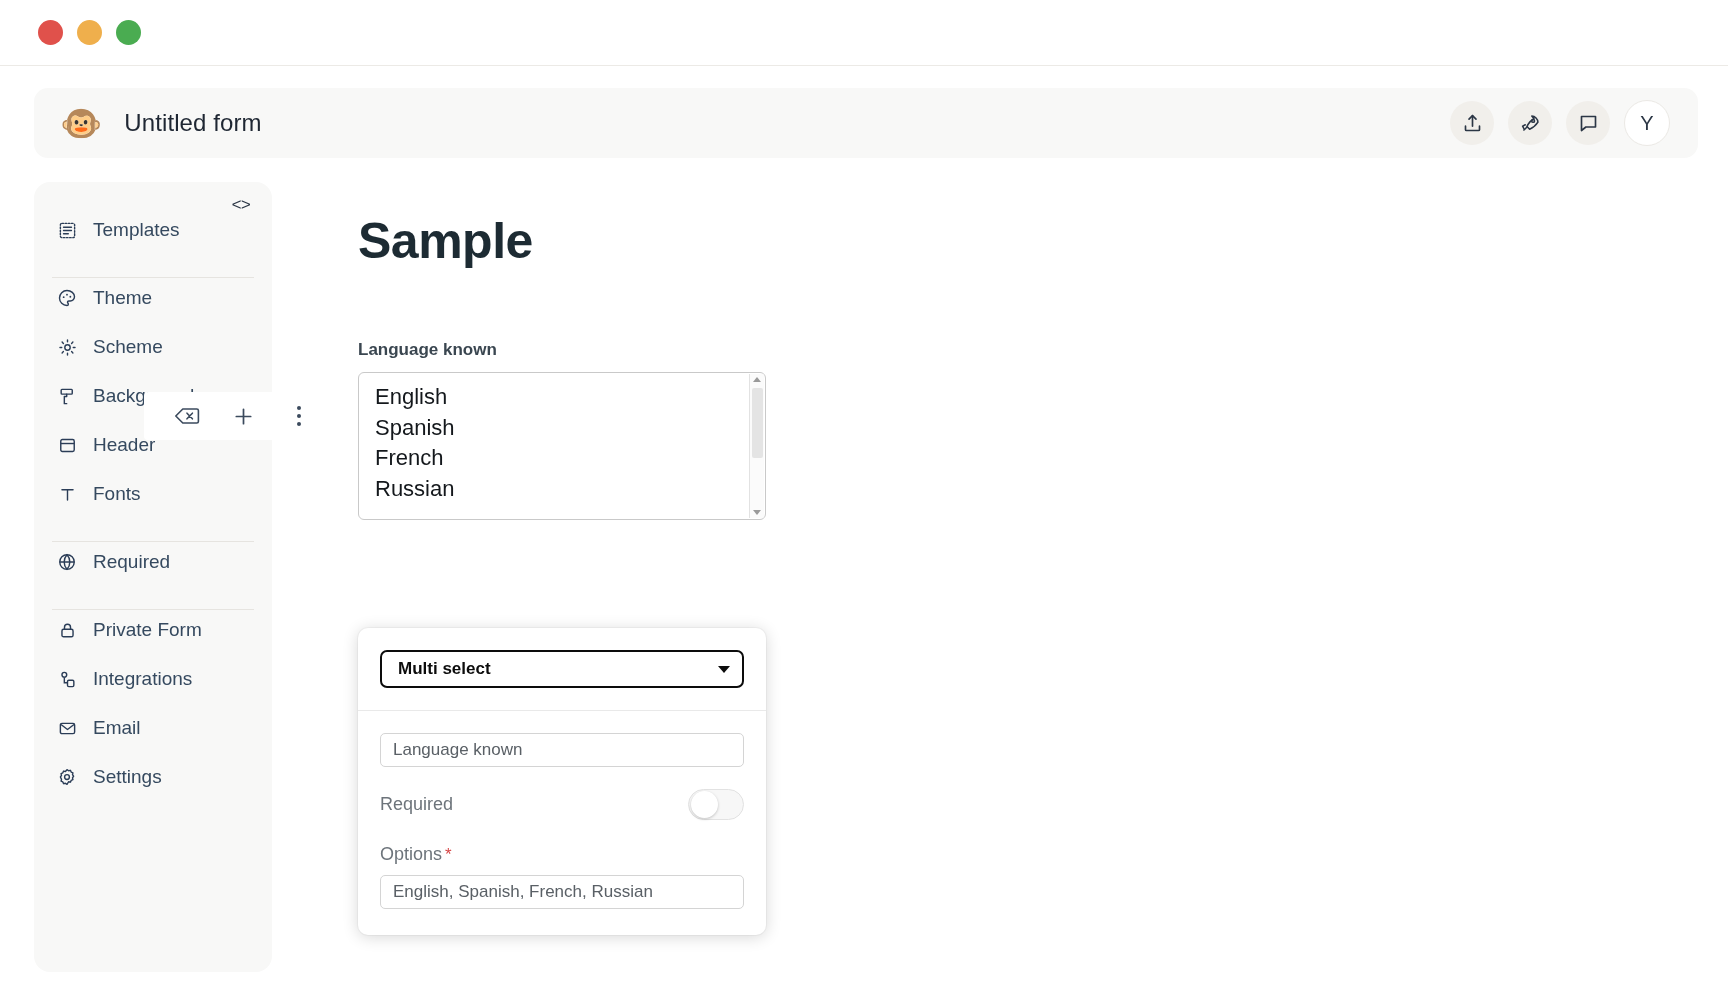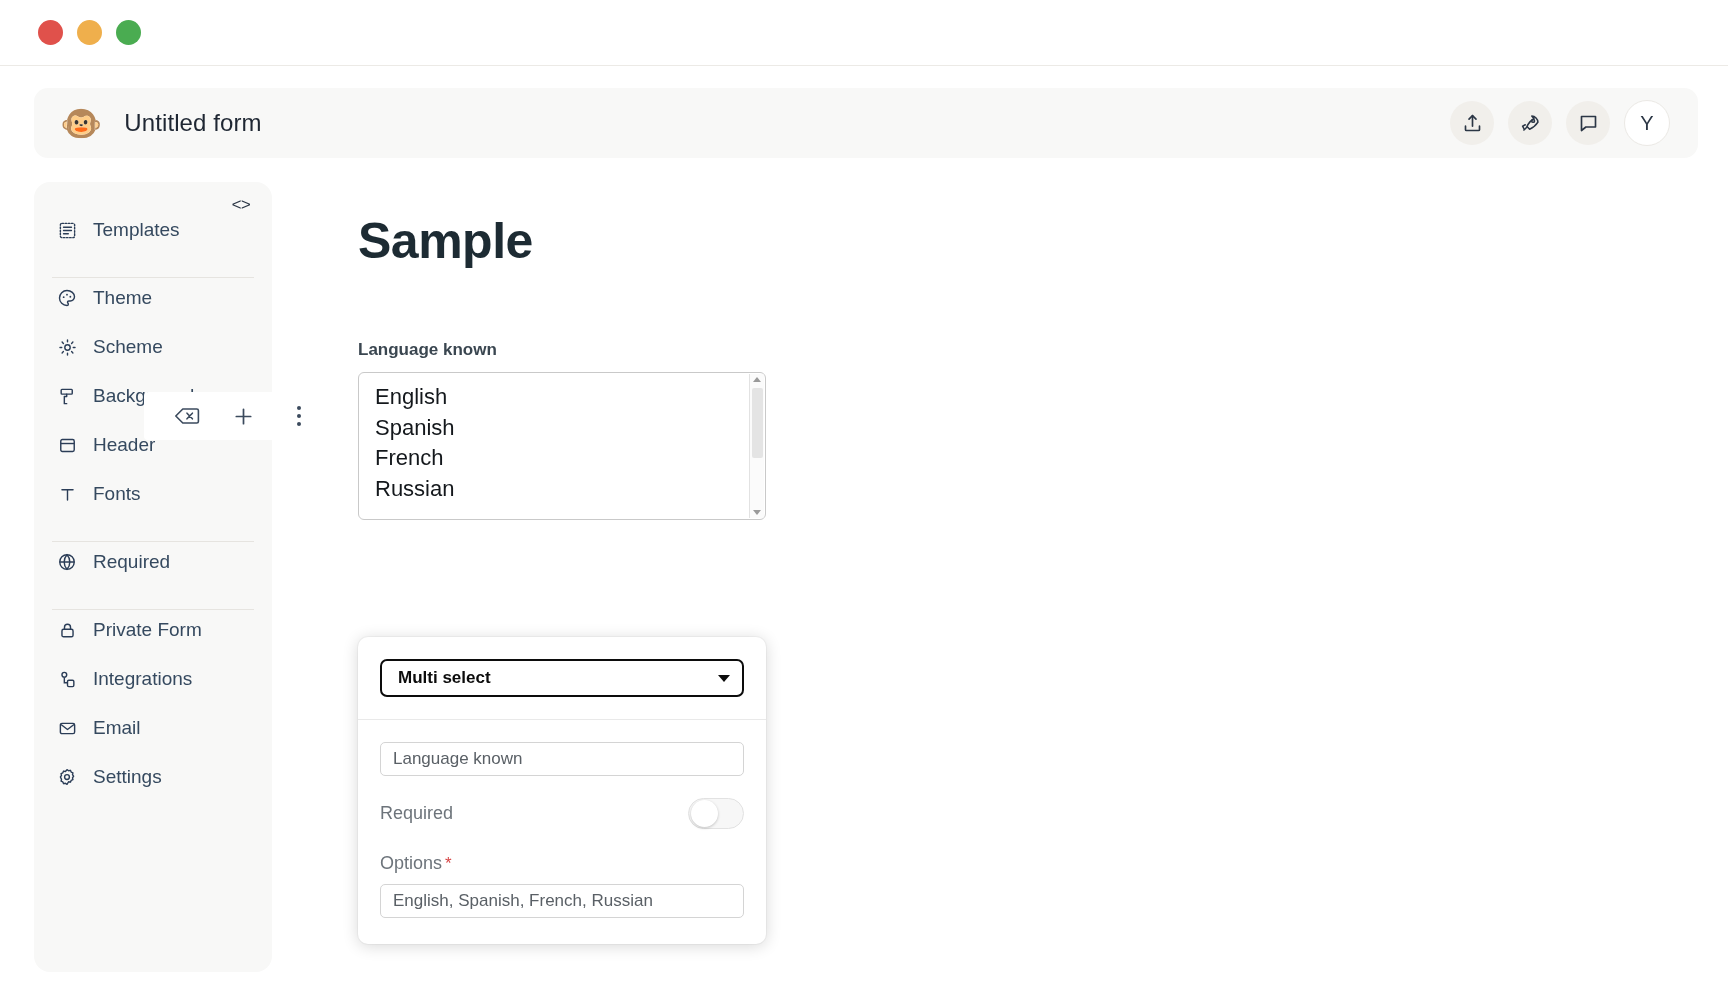--- a/index.html
+++ b/index.html
@@ -187,21 +187,21 @@
     position: absolute;
     top: 14px; left: 2px;
     width: 11px; height: 70px;
     background: #e4e4e4;
     border-radius: 2px;
   }
 
   
   .settings-panel {
     position: absolute;
-    left: 0; top: 297px;
+    left: 0; top: 288px;
     width: 408px;
     background: #ffffff;
     border-radius: 10px;
     box-shadow: 0 2px 16px rgba(0,0,0,.16), 0 0 0 1px rgba(0,0,0,.03);
     padding: 22px 0 26px 0;
   }
   .type-select-wrap { padding: 0 22px 22px 22px; }
   .type-select {
     width: 100%;
     height: 38px;

